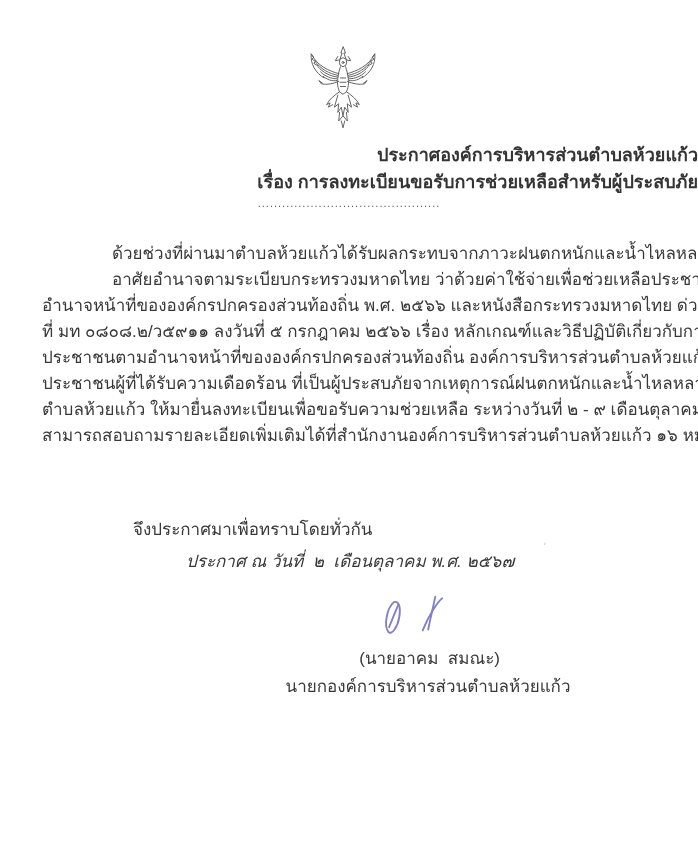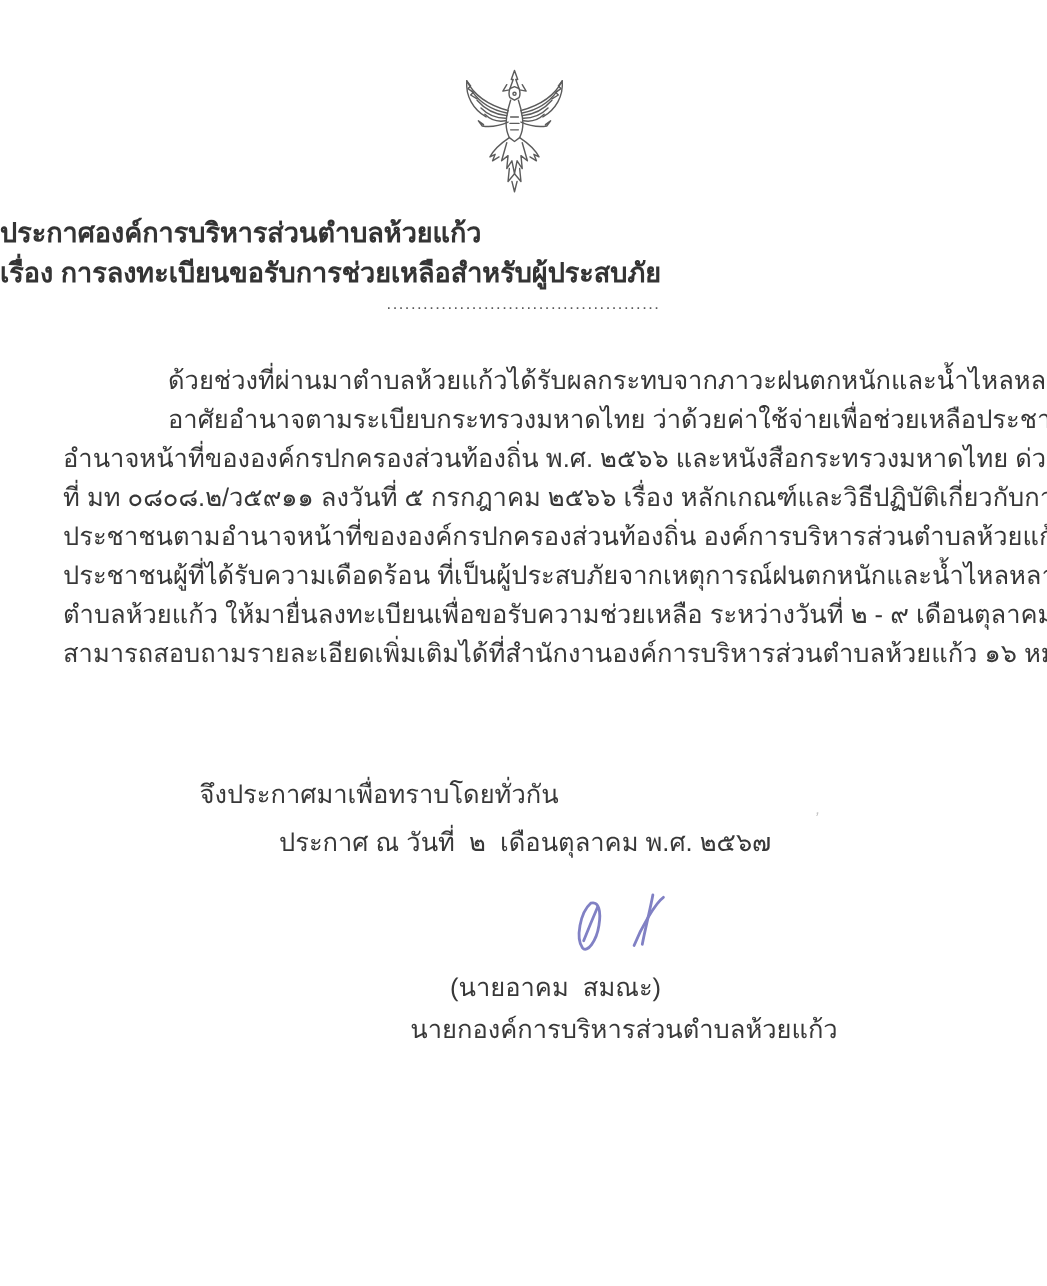--- a/index.html
+++ b/index.html
@@ -12,21 +12,21 @@
     font-family:"Liberation Sans","DejaVu Sans",sans-serif;
     color:#3b3b3b;
     overflow:hidden;
   }
   .emblem {
     position:absolute; top:40px; left:300px;
     width:86px; height:100px;
   }
   .title-line {
     position:absolute; left:0; width:100%;
-    text-align:left;
+    text-align:right;
     font-size:18px; line-height:26px;
     font-weight:700; color:#343434;
     white-space:nowrap;
   }
   .t1 { top:142px; }
   .t2 { top:169px; }
   .dots {
     position:absolute; top:197px; left:0; width:100%;
     text-align:center;
     font-size:11px; letter-spacing:1px; color:#5a5a5a;
@@ -43,32 +43,33 @@
   .closing-line {
     position:absolute; top:517px; left:133px;
     font-size:17px; line-height:26px; color:#383838;
     white-space:pre;
     text-align:right;
   }
   .date-line {
     position:absolute; top:549px; left:186px;
     font-size:17px; line-height:26px; color:#383838;
     white-space:pre;
+    font-style:italic;
   }
   .sig-ink {
     position:absolute; top:590px; left:368px;
     width:86px; height:54px;
   }
   .sig-name {
     position:absolute; top:646px; left:300px; width:200px;
-    text-align:left; font-size:17px; line-height:26px;
+    text-align:right; font-size:17px; line-height:26px;
     color:#383838; white-space:pre;
   }
   .sig-position {
-    position:absolute; top:674px; left:255px; width:322px;
+    position:absolute; top:674px; left:267px; width:322px;
     text-align:center; font-size:17px; line-height:26px;
     color:#383838; white-space:nowrap;
   }
   .scan-artifact {
     position:absolute; top:540px; left:543px;
     font-size:11px; color:#9a9a9a; opacity:.6;
     transform:rotate(12deg);
   }
 </style>
 </head>

